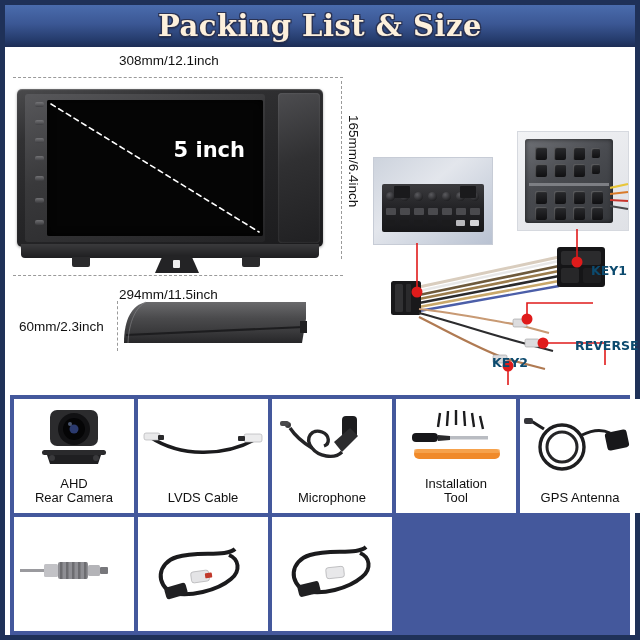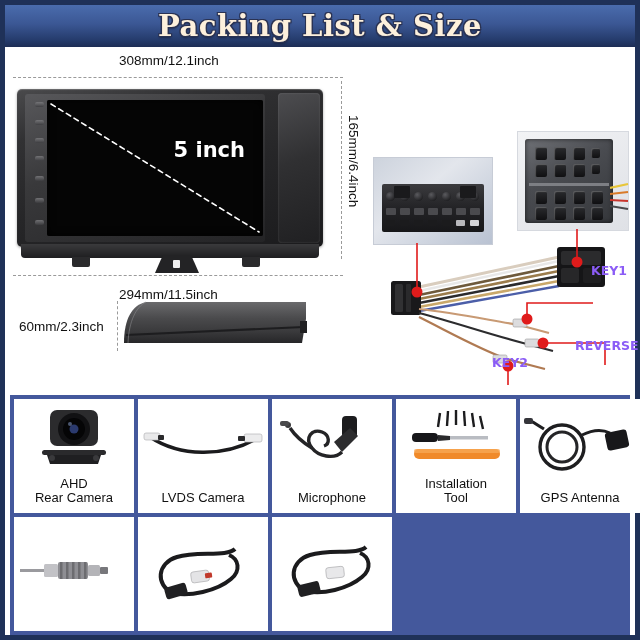--- a/index.html
+++ b/index.html
@@ -114,21 +114,21 @@
     background:linear-gradient(180deg,#2a2b2e,#101012);
     box-shadow:inset 1px 1px 1px rgba(255,255,255,.25);}
   .conn-big .divider{position:absolute;left:7px;top:47px;width:88px;height:3px;background:#7d7f84;}
 
   
   .harness{position:absolute;left:368px;top:196px;width:262px;height:142px;}
   .harness-svg{width:262px;height:142px;display:block;}
 
   
   .callout-svg{position:absolute;left:0;top:0;width:630px;height:338px;pointer-events:none;}
-  .co-label{position:absolute;font-weight:bold;font-size:12.5px;color:#8b5cf6;white-space:nowrap;
+  .co-label{position:absolute;font-weight:bold;font-size:12.5px;color:#0c4a6e;white-space:nowrap;
     font-family:"DejaVu Sans", sans-serif;}
 
   
   .grid-wrap{
     position:absolute;left:5px;top:390px;width:620px;height:240px;
     background:#44589c;border:4px solid #44589c;box-sizing:border-box;
   }
   .grid{
     display:grid;grid-template-columns:repeat(5,1fr);grid-template-rows:repeat(2,1fr);
     gap:4px;width:100%;height:100%;
@@ -341,21 +341,21 @@
       <div class="cell">
         <div class="cell-art">
           <svg width="130" height="44" viewBox="0 0 130 44">
             <path d="M12 14 C42 34 86 34 118 16" stroke="#1b1b1d" stroke-width="3.4" fill="none"></path>
             <rect x="6" y="10" width="16" height="7" rx="2" fill="#e9e9ea" stroke="#b5b5b8" stroke-width=".7"></rect>
             <rect x="106" y="11" width="18" height="8" rx="2" fill="#ececed" stroke="#b5b5b8" stroke-width=".7"></rect>
             <rect x="20" y="12" width="6" height="5" rx="1" fill="#2a2a2c"></rect>
             <rect x="100" y="13" width="7" height="5" rx="1" fill="#2a2a2c"></rect>
           </svg>
         </div>
-        <div class="cell-label">LVDS Camera</div>
+        <div class="cell-label">LVDS Cable</div>
       </div>
 
       <div class="cell">
         <div class="cell-art">
           <svg width="120" height="66" viewBox="0 0 120 66">
             <rect x="70" y="4" width="15" height="22" rx="4" fill="#1c1c1e"></rect>
             <path d="M62 30 L78 16 L86 24 L70 40 Z" fill="#2c2c2e"></path>
             <path d="M70 40 C62 48 46 44 40 36 C32 26 40 16 50 20 C58 23 58 32 52 34" stroke="#242426" stroke-width="3.4" fill="none"></path>
             <path d="M40 36 C30 30 22 22 18 16" stroke="#242426" stroke-width="3.4" fill="none"></path>
             <circle cx="16" cy="13" r="3" fill="#3a3a3c"></circle>

